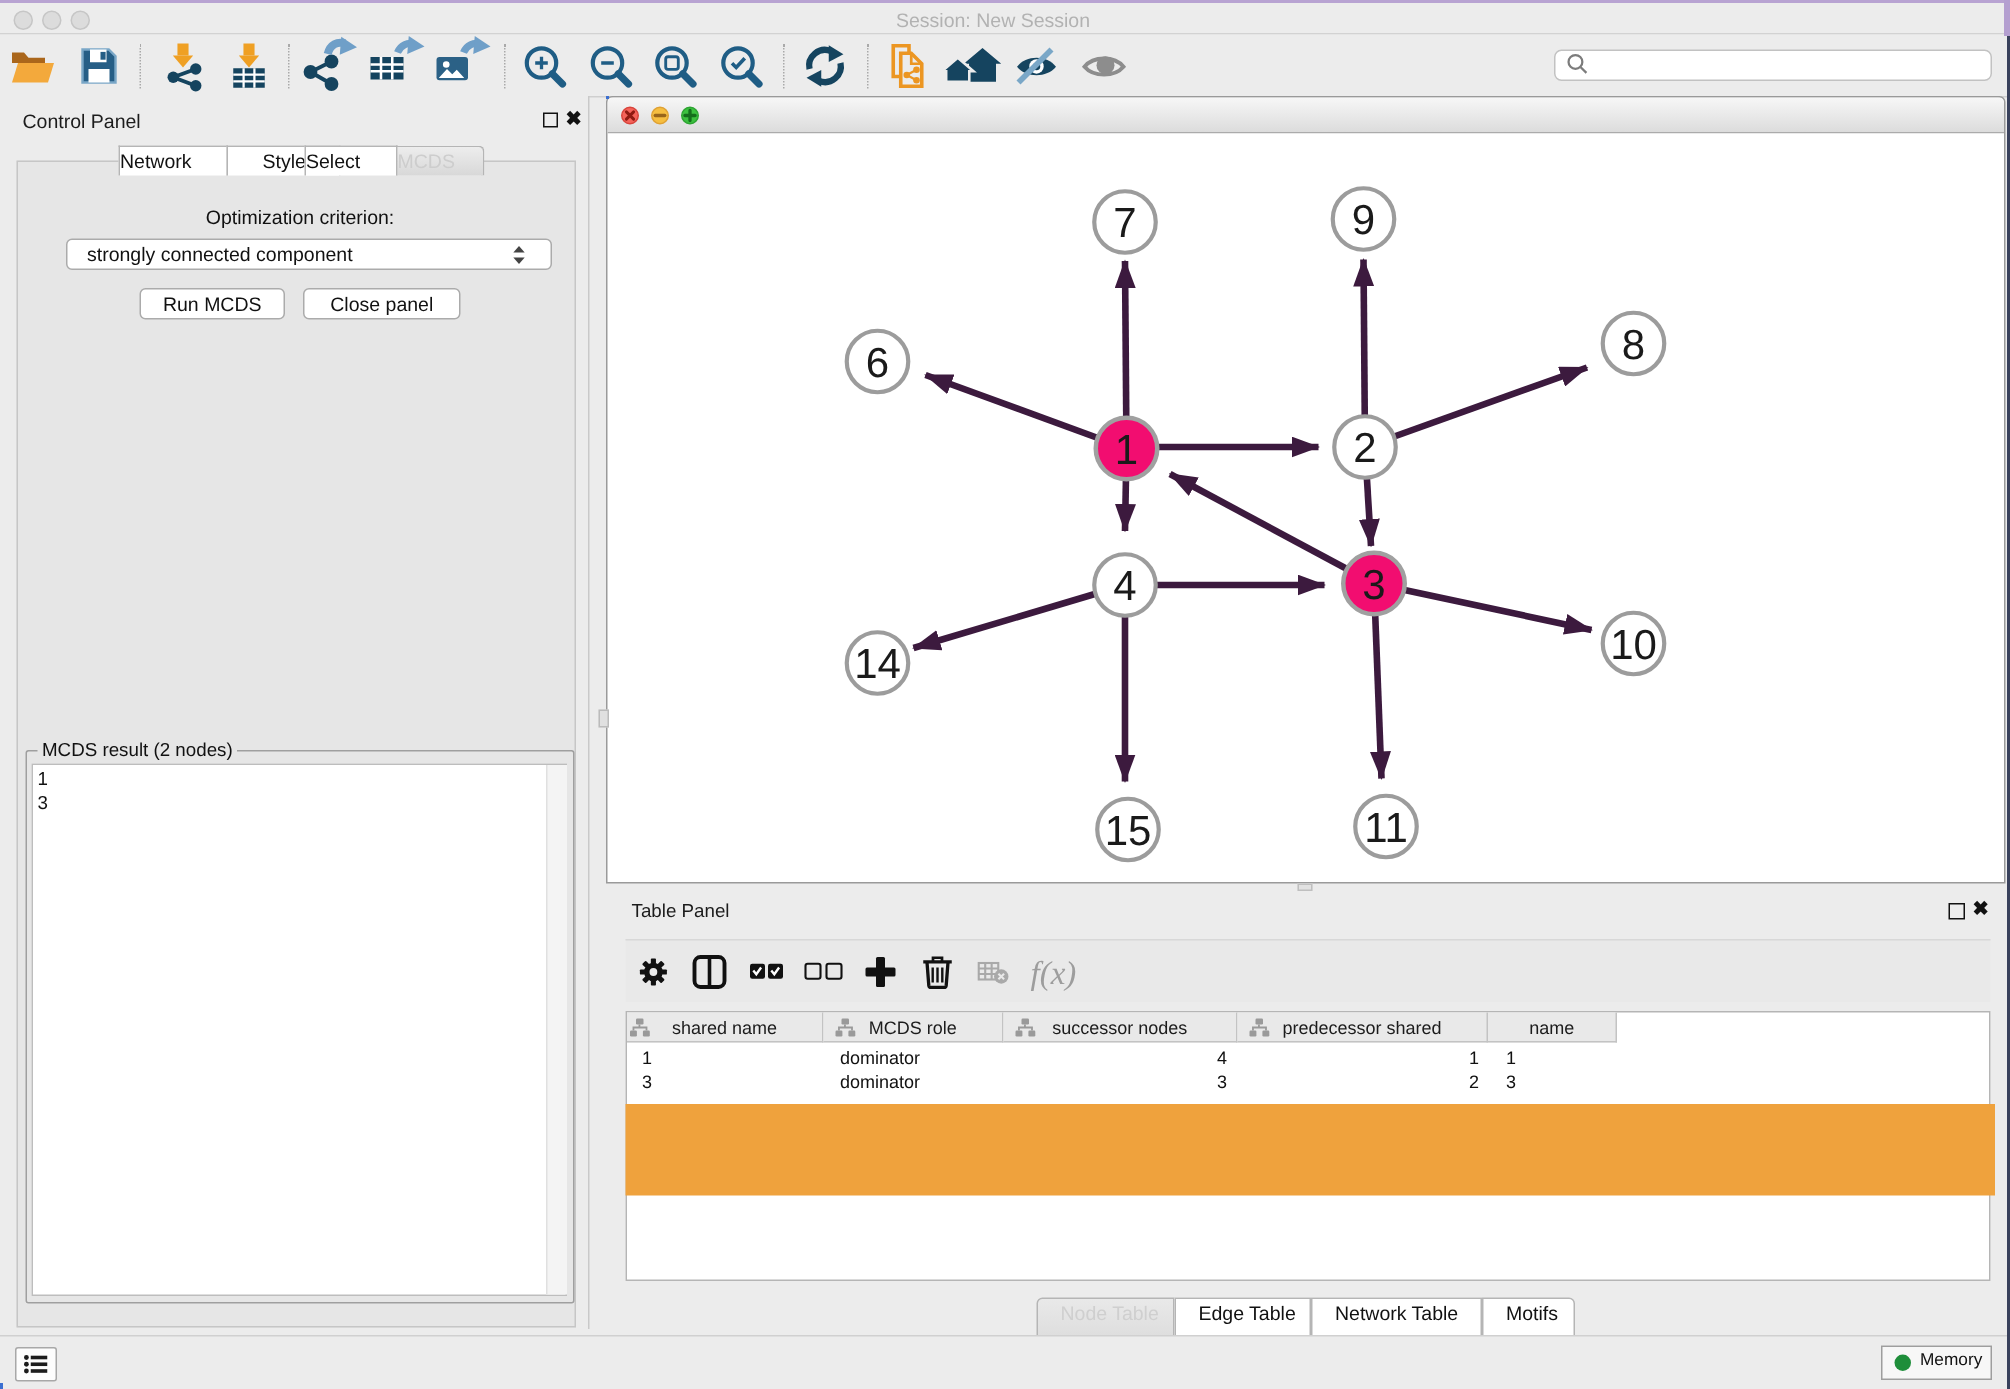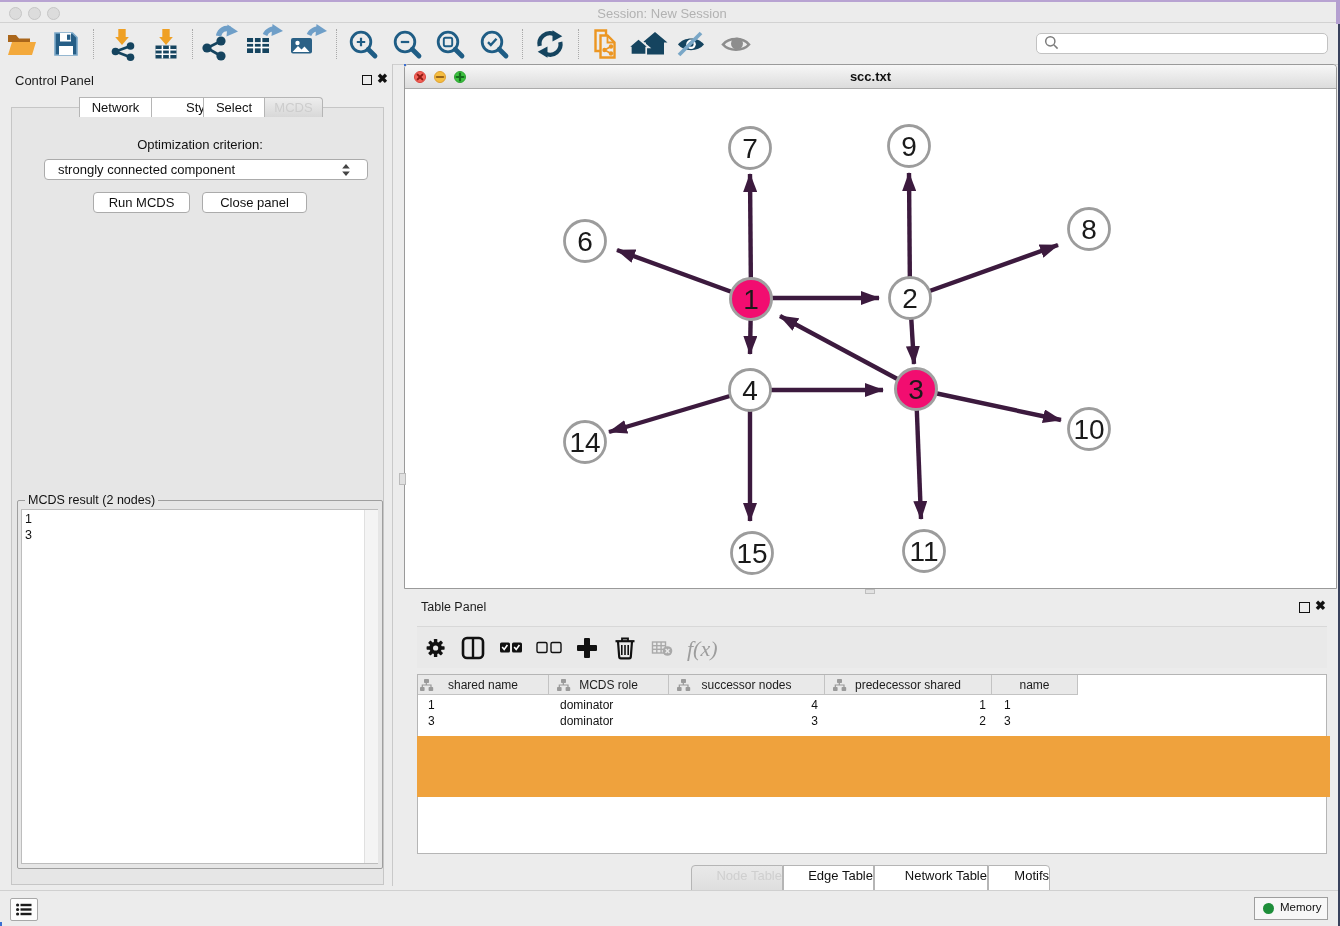--- a/index.html
+++ b/index.html
@@ -19,21 +19,21 @@
            border-bottom:1px solid #cfcfcf;}
   .sep{position:absolute;top:6px;height:30px;width:0;
        border-left:1px dotted #a9a9a9;}
   #searchbox{position:absolute;left:1036px;top:10px;width:290px;height:19px;
              background:#fff;border:1px solid #c2c2c2;border-radius:5px;}
   
   #cpanel{left:0;top:64px;width:392px;height:822px;background:#ececec;}
   #cp-title{left:15px;top:73px;font-size:13px;color:#1c1c1c;}
   .tab{position:absolute;top:97px;height:19px;background:#fff;
        border:1px solid #b5b5b5;border-bottom:none;font-size:13px;
-       color:#111;text-align:center;line-height:19px;}
+       color:#111;text-align:left;line-height:19px;}
   #cp-pane{left:11px;top:107px;width:371px;height:776px;background:#e6e6e6;
            border:1px solid #c6c6c6;}
   #opt-label{left:4px;top:137px;width:392px;text-align:center;font-size:13px;color:#111;}
   #dropdown{left:44px;top:159px;width:309px;height:19px;background:#fff;
             border:1px solid #ababab;border-radius:4px;font-size:13px;color:#111;
             line-height:19px;padding-left:13px;}
   .btn{position:absolute;top:192px;height:19px;background:#fff;
        border:1px solid #ababab;border-radius:4px;font-size:13px;color:#111;
        text-align:center;line-height:19px;}
   #groupbox{left:17px;top:500px;width:364px;height:367px;
@@ -55,22 +55,22 @@
   #net-title{left:0;top:4px;width:931px;text-align:center;font-size:13px;
              color:#111;font-weight:bold;}
   
   #tpanel{left:404px;top:594px;width:936px;height:292px;background:#ececec;}
   .thead{position:absolute;top:0;height:20px;background:#e9e9e9;
          border-right:1px solid #c3c3c3;border-bottom:1px solid #c3c3c3;
          font-size:12px;color:#1c1c1c;text-align:center;line-height:20px;box-sizing:border-box;}
   .tcell{position:absolute;font-size:12px;color:#111;height:16px;line-height:16px;}
   #orangeband{left:417px;top:736px;width:913px;height:61px;background:#efa23d;}
   .btab{position:absolute;top:271px;height:35px;background:#fff;
-        border:1px solid #b5b5b5;font-size:13px;color:#111;text-align:right;
-        line-height:20px;box-sizing:border-box;}
+        border:1px solid #b5b5b5;font-size:13px;color:#111;text-align:left;
+        line-height:20px;box-sizing:border-box;padding-left:15px;}
   
   #statusbar{left:0;top:890px;width:1340px;height:38px;background:#ececec;
              border-top:1px solid #d0d0d0;}
   #rightedge{left:1338px;top:0;width:2px;height:926px;background:#39415c;}
 </style>
 </head>
 <body>
 <div class="abs" id="topstrip"></div>
 <div class="abs" id="titlebar">
   <div class="tl" style="left:9px;"></div>
@@ -249,21 +249,20 @@
   <div class="mac" style="left:29px;top:6px;background:#f6be40;border:1px solid #dfa133;">
       <svg width="10" height="10" viewBox="0 0 10 10" style="position:absolute;left:0;top:0;">
         <path d="M1.8,5 L8.2,5" stroke="#99651a" stroke-width="2.2" stroke-linecap="round"></path>
       </svg>
     </div>
   <div class="mac" style="left:49px;top:6px;background:#3cc13f;border:1px solid #2da432;">
       <svg width="10" height="10" viewBox="0 0 10 10" style="position:absolute;left:0;top:0;">
         <path d="M5,1.6 L5,8.4 M1.6,5 L8.4,5" stroke="#156e1d" stroke-width="2.2" stroke-linecap="round"></path>
       </svg>
     </div>
-  <div class="abs" id="net-title">scc.txt</div>
   <svg class="abs" style="left:0;top:23px;" width="931" height="500" viewBox="405 87 931 500">
     <defs>
       <marker id="arr" viewBox="0 0 19 14" refX="18" refY="7" markerWidth="19" markerHeight="14" markerUnits="userSpaceOnUse" orient="auto">
         <path d="M0,0 L19,7 L0,14 z" fill="#3c1a3e"></path>
       </marker>
     </defs>
     <g stroke="#3c1a3e" stroke-width="4.4">
       <line x1="751" y1="298" x2="750" y2="173" marker-end="url(#arr)"></line>
       <line x1="751" y1="298" x2="617" y2="249" marker-end="url(#arr)"></line>
       <line x1="751" y1="297" x2="879" y2="297" marker-end="url(#arr)"></line>

